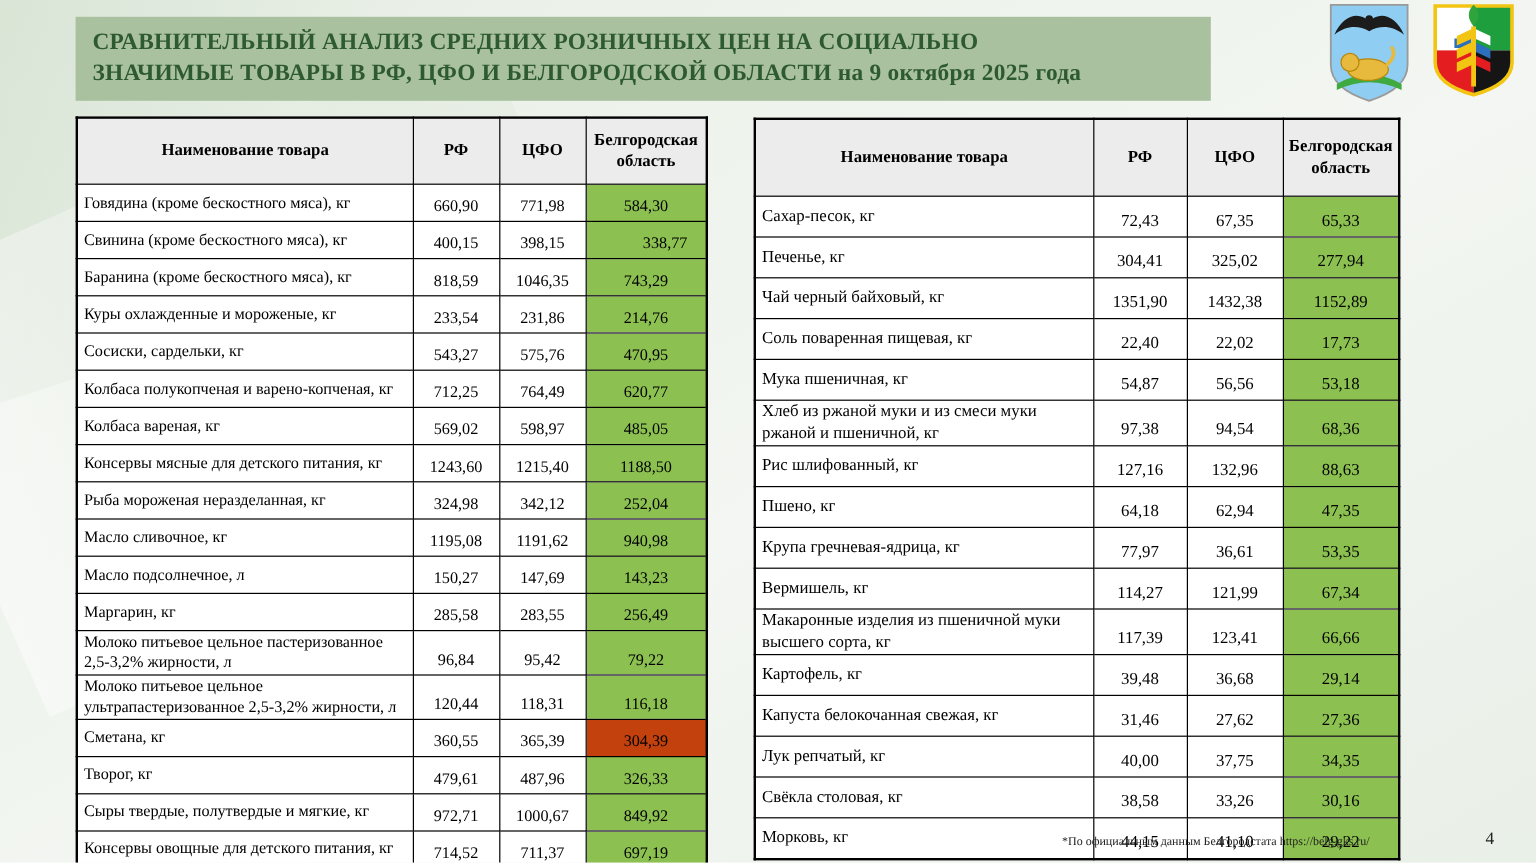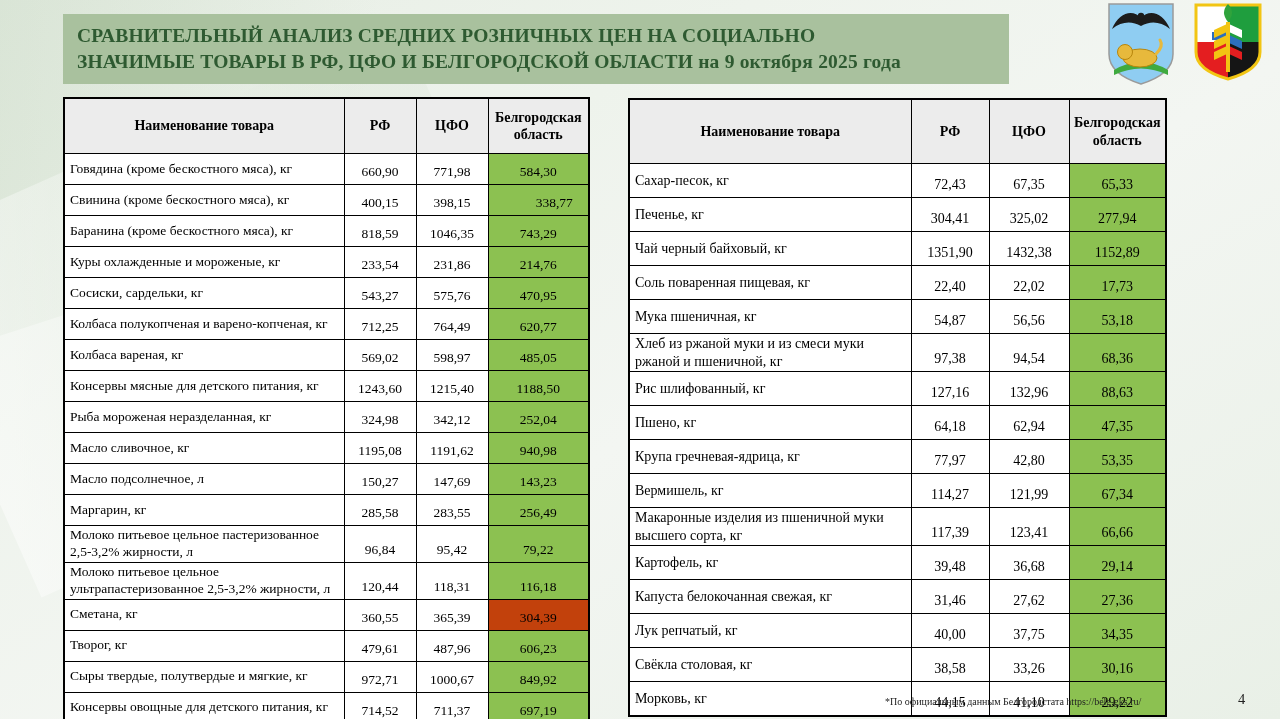--- a/index.html
+++ b/index.html
@@ -199,21 +199,21 @@
         <tr>
           <td class="name">Сметана, кг</td>
           <td class="num">360,55</td>
           <td class="num">365,39</td>
           <td class="num" style="background: #c2410c;">304,39</td>
         </tr>
         <tr>
           <td class="name">Творог, кг</td>
           <td class="num">479,61</td>
           <td class="num">487,96</td>
-          <td class="num" style="background: rgb(140, 193, 81);">606,23</td>
+          <td class="num" style="background: rgb(140, 193, 81);">326,33</td>
         </tr>
         <tr>
           <td class="name">Сыры твердые, полутвердые и мягкие, кг</td>
           <td class="num">972,71</td>
           <td class="num">1000,67</td>
           <td class="num" style="background: rgb(140, 193, 81);">849,92</td>
         </tr>
         <tr>
           <td class="name">Консервы овощные для детского питания, кг</td>
           <td class="num">714,52</td>
@@ -283,21 +283,21 @@
         </tr>
         <tr>
           <td class="name">Пшено, кг</td>
           <td class="num">64,18</td>
           <td class="num">62,94</td>
           <td class="num" style="background: rgb(140, 193, 81);">47,35</td>
         </tr>
         <tr>
           <td class="name">Крупа гречневая-ядрица, кг</td>
           <td class="num">77,97</td>
-          <td class="num">42,80</td>
+          <td class="num">36,61</td>
           <td class="num" style="background: rgb(140, 193, 81);">53,35</td>
         </tr>
         <tr>
           <td class="name">Вермишель, кг</td>
           <td class="num">114,27</td>
           <td class="num">121,99</td>
           <td class="num" style="background: rgb(140, 193, 81);">67,34</td>
         </tr>
         <tr>
           <td class="name">Макаронные изделия из пшеничной муки высшего сорта, кг</td>

